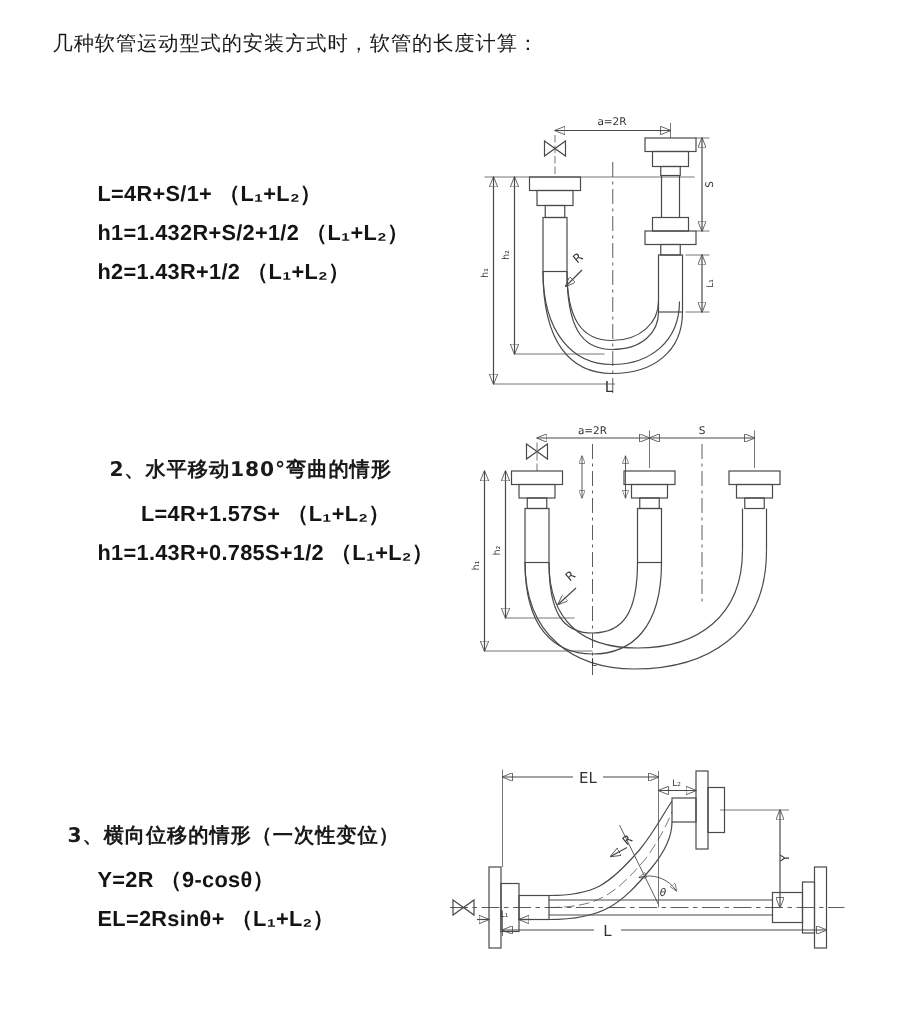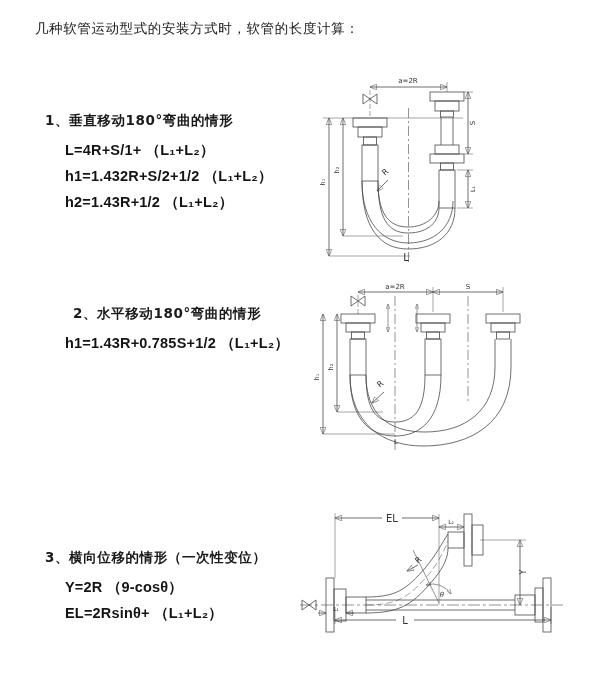--- a/index.html
+++ b/index.html
@@ -30,31 +30,31 @@
   .d1{left:315px;top:70px;}
   .d2{left:313px;top:282px;}
   .d3{left:298px;top:505px;}
 </style>
 </head>
 <body>
 
 <div class="page-title">几种软管运动型式的安装方式时，软管的长度计算：</div>
 
 <div class="section sec-1">
-  <div class="sec-heading">1、垂直移动180°弯曲的情形</div>
   <div class="formulas">
     <div class="formula">L=4R+S/1+ （L₁+L₂）</div>
     <div class="formula">h1=1.432R+S/2+1/2 （L₁+L₂）</div>
     <div class="formula">h2=1.43R+1/2 （L₁+L₂）</div>
   </div>
 </div>
 
 <div class="section sec-2">
   <div class="sec-heading">2、水平移动180°弯曲的情形</div>
   <div class="formulas">
+    <div class="formula">L=4R+1.57S+ （L₁+L₂）</div>
     <div class="formula">h1=1.43R+0.785S+1/2 （L₁+L₂）</div>
   </div>
 </div>
 
 <div class="section sec-3">
   <div class="sec-heading">3、横向位移的情形（一次性变位）</div>
   <div class="formulas">
     <div class="formula">Y=2R （9-cosθ）</div>
     <div class="formula">EL=2Rsinθ+ （L₁+L₂）</div>
   </div>

